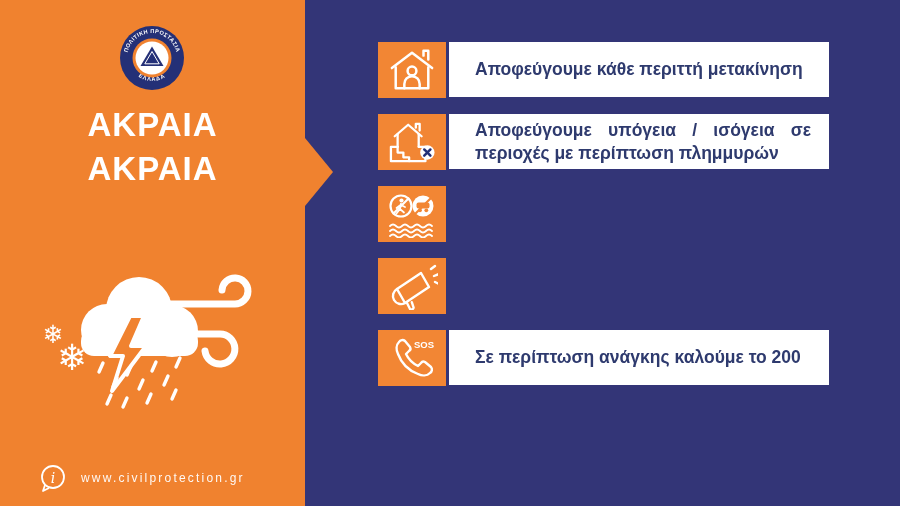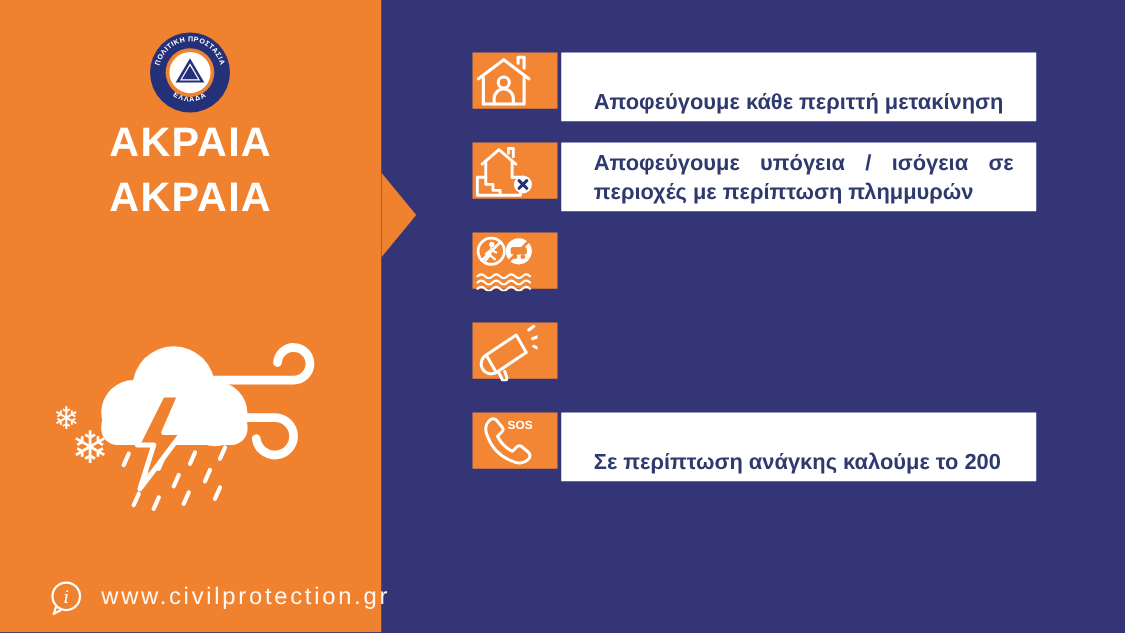--- a/index.html
+++ b/index.html
@@ -6,37 +6,37 @@
   .stage{position:relative;width:900px;height:506px;background:#333577;overflow:hidden;
          font-family:"Liberation Sans",sans-serif;}
 
   
   .left-panel{position:absolute;left:0;top:0;width:305px;height:506px;background:#F0822F;}
   .arrow{position:absolute;left:305px;top:138px;width:28px;height:68px;background:#F0822F;
          clip-path:polygon(0 0,100% 50%,0 100%);}
 
   .logo{position:absolute;left:119px;top:25px;width:66px;height:66px;}
 
-  .title{position:absolute;left:0;top:92px;width:305px;text-align:center;color:#FFFFFF;
+  .title{position:absolute;left:0;top:103px;width:305px;text-align:center;color:#FFFFFF;
          font-weight:bold;font-size:33px;line-height:44px;letter-spacing:1px;}
 
   .weather{position:absolute;left:15px;top:258px;width:280px;height:172px;}
 
   .footer{position:absolute;left:38px;bottom:13px;display:flex;align-items:center;gap:13px;}
-  .footer .site{color:rgba(255,255,255,.95);font-size:19px;letter-spacing:2.2px;
+  .footer .site{color:rgba(255,255,255,.95);font-size:12px;letter-spacing:2.2px;
                 text-decoration:none;font-weight:400;}
 
   
   .right-panel{position:absolute;left:305px;top:0;right:0;bottom:0;
                padding:42px 0 0 73px;display:flex;flex-direction:column;gap:17px;}
   .row{display:flex;gap:3px;height:55px;flex:0 0 55px;}
-  .icon-box{flex:0 0 68px;width:68px;height:45px;background:#F28634;
-            display:flex;align-items:center;}
+  .icon-box{flex:0 0 68px;width:68px;height:56px;background:#F28634;
+            display:flex;align-items:center;justify-content:center;}
   .text-box{width:380px;box-sizing:border-box;background:#FFFFFF;
-            display:flex;align-items:flex-end;padding:4px 18px 4px 26px;}
+            display:flex;align-items:center;padding:4px 18px 4px 26px;}
   .text-box p{margin:0;color:#2E3A6E;font-weight:bold;font-size:17.5px;line-height:23px;}
   .text-box.justify p{text-align:justify;}
   svg{display:block;}
 </style>
 </head>
 <body>
 
 <div class="stage">
 
   <aside class="left-panel">

